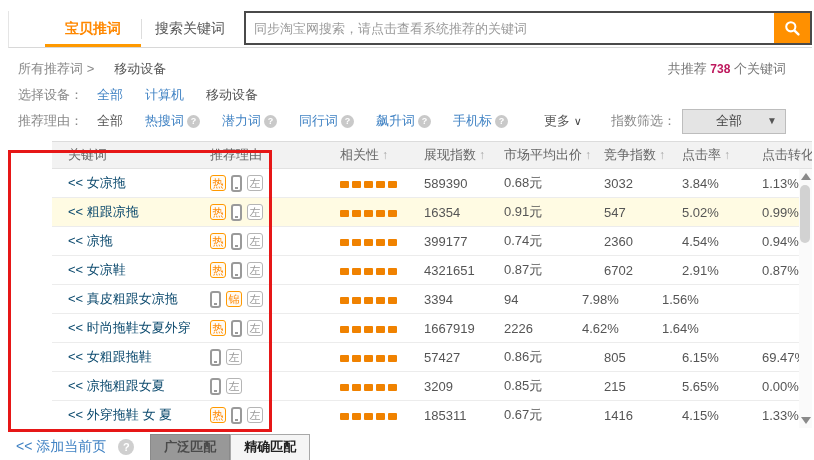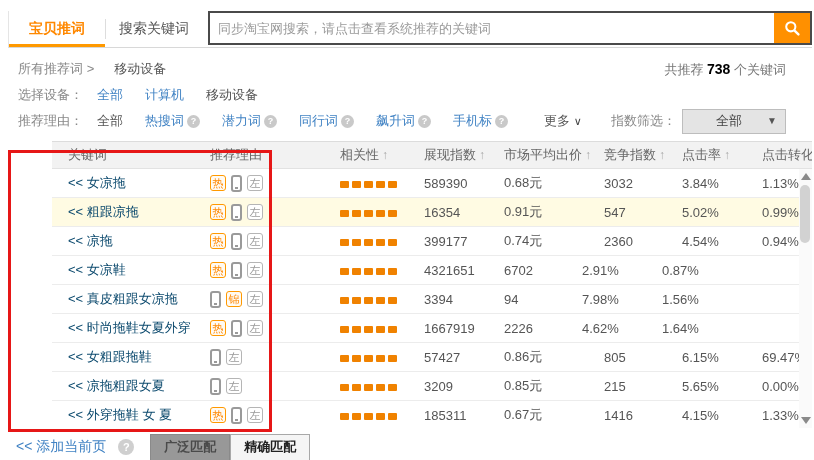--- a/index.html
+++ b/index.html
@@ -2,41 +2,41 @@
 <html><head>
 <meta charset="utf-8">
 <style>
   * { margin:0; padding:0; box-sizing:border-box; }
   html,body { width:814px; height:460px; background:#fff; overflow:hidden;
     font-family:"Liberation Sans","DejaVu Sans",sans-serif; font-size:13px; color:#666; }
   .page { position:relative; width:814px; height:460px; }
 
   
   .topbar { display:flex; align-items:stretch; height:37px; margin:11px 2px 0 8px;
-    border-bottom:1px solid #d8d8d8; border-left:1px solid #e5e5e5; }
+    border-bottom:1px solid #d8d8d8; border-left:1px solid #e5e5e5;padding-left:36px; }
   .tab { width:96px; line-height:34px; text-align:center; font-size:14px; color:#555;
     cursor:pointer; position:relative; }
   .tab.active { color:#f80; font-weight:bold; border-bottom:3px solid #f90; }
   .tab-divider { width:1px; background:#ddd; margin:8px 0; }
   .searchbox { flex:1; display:flex; margin-left:6px; margin-bottom:2px;
     border:2px solid #4a4a4a; background:#fff;gap:41px; }
   .searchbox input { flex:1; border:none; outline:none; padding:0 8px; font-size:13px;
     color:#333; font-family:inherit; }
   .searchbox input::placeholder { color:#9a9a9a; }
   .search-btn { width:36px; background:#ff9000; border:none; display:flex;
     align-items:center; justify-content:center; cursor:pointer; }
 
   
   .filters { padding:8px 28px 0 18px; }
   .filter-row { display:flex; align-items:center; line-height:26px; height:26px; }
   .flabel { color:#888; margin-right:14px; white-space:nowrap; }
   .crumb-cur { color:#555; margin-left:6px; }
   .spacer { flex:1; }
   .total { color:#777; }
-  .total b { color:#000000; font-weight:bold; font-size:14px; }
+  .total b { color:#be185d; font-weight:bold; font-size:12px; }
   .opt { margin-right:22px; white-space:nowrap; cursor:pointer; display:inline-flex; align-items:center; }
   .opt.link { color:#4183c4; }
   .opt.selected { color:#555; }
   .help-dot { display:inline-block; width:13px; height:13px; border-radius:50%;
     background:#c9c9c9; color:#fff; font-size:9px; line-height:13px; text-align:center;
     margin-left:3px; font-weight:bold; }
   .more { color:#555; cursor:pointer; margin-left:14px; white-space:nowrap; }
   .more .caret { font-size:11px; color:#444; }
   .idx-label { color:#888; margin-right:6px; }
   .dropdown { width:104px; height:25px; background:#e4e4e4; border:1px solid #bdbdbd;
@@ -264,20 +264,21 @@
             <span class="badge gray">左</span>
           </div>
           <div class="c-rel"><span class="bars">
               <span class="bar"></span>
               <span class="bar"></span>
               <span class="bar"></span>
               <span class="bar"></span>
               <span class="bar"></span>
             </span></div>
           <div class="c-imp num">4321651</div>
+          <div class="c-price num">0.87元</div>
           <div class="c-comp num">6702</div>
           <div class="c-ctr num">2.91%</div>
           <div class="c-cvr num">0.87%</div>
         </div>
         <div class="tr">
           <div class="c-kw"><span class="kw-link">&lt;&lt; 真皮粗跟女凉拖</span></div>
           <div class="c-badge">
             <span class="phone-ic"></span>
             <span class="badge orange">锦</span>
             <span class="badge gray">左</span>

